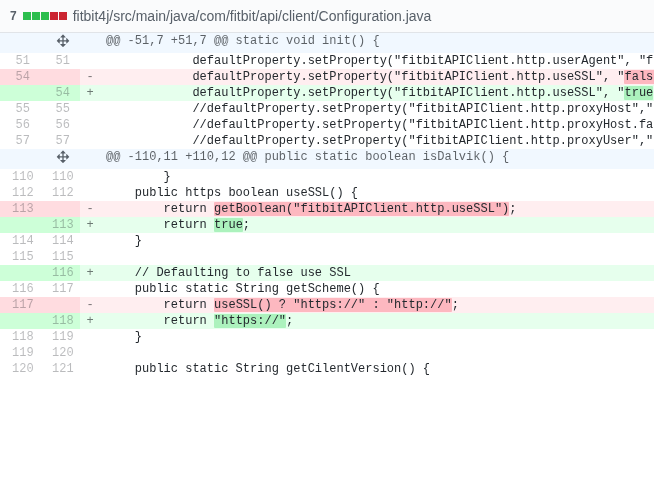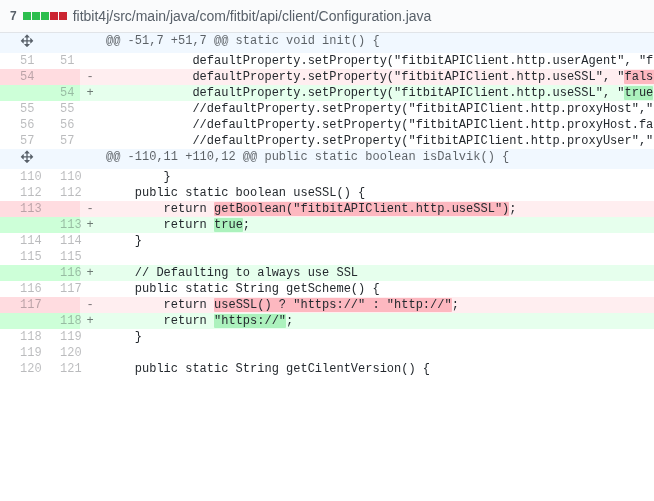--- a/index.html
+++ b/index.html
@@ -40,22 +40,22 @@
 .diff-table {
   width: 100%;
   border-collapse: collapse;
   table-layout: fixed;
   font-family: SFMono-Regular, Consolas, "Liberation Mono", Menlo, monospace;
   font-size: 12px;
 }
 .num-col { width: 40px; }
 .marker-col { width: 20px; }
 .lineno {
-  text-align: left;
-  padding: 1px 10px 1px 20px;
+  text-align: right;
+  padding: 1px 10px 1px 12px;
   color: rgba(27,31,35,0.3);
   background: #fff;
   user-select: none;
   vertical-align: top;
 }
 .marker {
   text-align: center;
   color: rgba(27,31,35,0.6);
   user-select: none;
   vertical-align: top;
@@ -163,21 +163,21 @@
       <tr class="">
         <td class="lineno">110</td>
         <td class="lineno">110</td>
         <td class="marker"> </td>
         <td class="code">        }</td>
       </tr>
       <tr class="">
         <td class="lineno">112</td>
         <td class="lineno">112</td>
         <td class="marker"> </td>
-        <td class="code">    public static boolean useSSL() {</td>
+        <td class="code">    public https boolean useSSL() {</td>
       </tr>
       <tr class="deletion">
         <td class="lineno">113</td>
         <td class="lineno"></td>
         <td class="marker">-</td>
         <td class="code">        return <span class="hl-del">getBoolean("fitbitAPIClient.http.useSSL")</span>;</td>
       </tr>
       <tr class="addition">
         <td class="lineno"></td>
         <td class="lineno">113</td>
@@ -193,21 +193,21 @@
       <tr class="">
         <td class="lineno">115</td>
         <td class="lineno">115</td>
         <td class="marker"> </td>
         <td class="code"></td>
       </tr>
       <tr class="addition">
         <td class="lineno"></td>
         <td class="lineno">116</td>
         <td class="marker">+</td>
-        <td class="code">    // Defaulting to always use SSL</td>
+        <td class="code">    // Defaulting to false use SSL</td>
       </tr>
       <tr class="">
         <td class="lineno">116</td>
         <td class="lineno">117</td>
         <td class="marker"> </td>
         <td class="code">    public static String getScheme() {</td>
       </tr>
       <tr class="deletion">
         <td class="lineno">117</td>
         <td class="lineno"></td>

